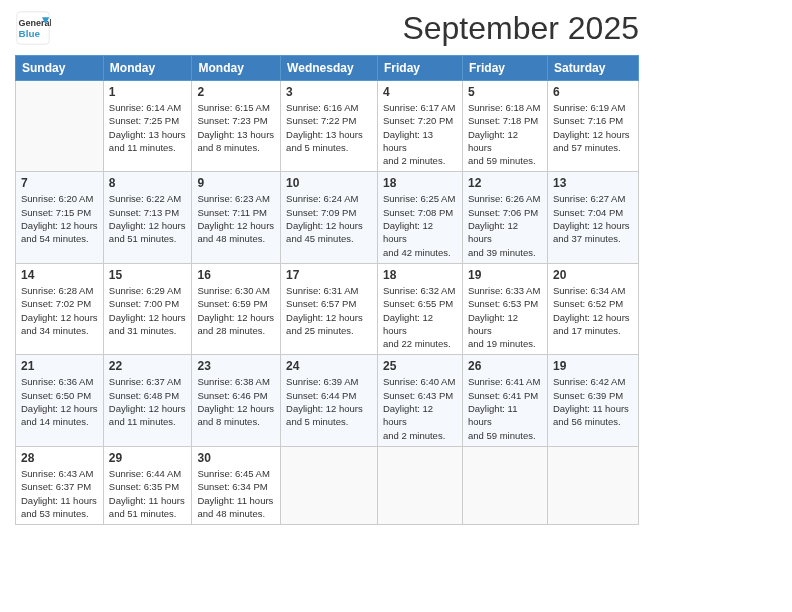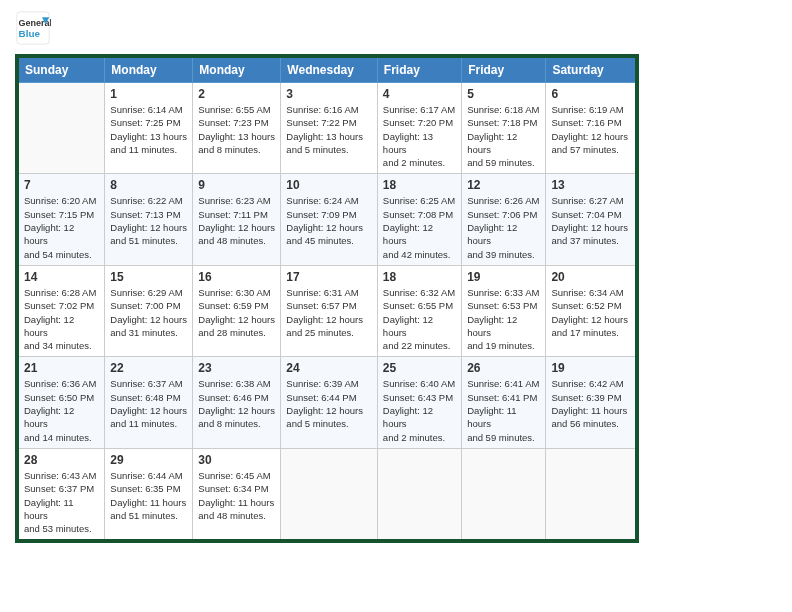--- a/index.html
+++ b/index.html
@@ -38,21 +38,21 @@
       font-weight: normal;
       color: #333;
     }
     .subtitle {
       font-size: 14px;
       color: #555;
     }
     .calendar {
       width: 100%;
       border-collapse: collapse;
-      border: 4px solid #14532d;
+      border: 1px solid #14532d;
     }
     .calendar th {
       background-color: #3d7ebf;
       color: #fff;
       font-size: 12px;
       font-weight: bold;
       padding: 5px 6px;
       text-align: left;
       border: 1px solid #5599cc;
     }
@@ -94,20 +94,21 @@
   <div class="header">
     <div class="logo">
       <svg class="logo-icon" viewBox="0 0 40 40">
         <rect x="2" y="2" width="36" height="36" rx="4" fill="#fff" stroke="#ccc" stroke-width="0.5"></rect>
         <text x="4" y="18" font-size="10" font-weight="bold" fill="#333" font-family="Arial">General</text>
         <text x="4" y="30" font-size="11" font-weight="bold" fill="#3399cc" font-family="Arial">Blue</text>
         <polygon points="30,8 38,8 34,16" fill="#3399cc"></polygon>
       </svg>
     </div>
     <div class="title-section">
+      <div class="main-title">September 2025</div>
     </div>
   </div>
 
   <table class="calendar">
     <thead>
       <tr>
       <th>Sunday</th>
           <th>Monday</th>
           <th>Monday</th>
           <th>Wednesday</th>
@@ -121,21 +122,21 @@
           <td class="empty-cell"></td>
           <td>
             <span class="day-number">1</span>
             <div class="day-info" style="white-space: pre-line;">Sunrise: 6:14 AM
 Sunset: 7:25 PM
 Daylight: 13 hours
 and 11 minutes.</div>
           </td>
           <td>
             <span class="day-number">2</span>
-            <div class="day-info" style="white-space: pre-line;">Sunrise: 6:55 AM
+            <div class="day-info" style="white-space: pre-line;">Sunrise: 6:15 AM
 Sunset: 7:23 PM
 Daylight: 13 hours
 and 8 minutes.</div>
           </td>
           <td>
             <span class="day-number">3</span>
             <div class="day-info" style="white-space: pre-line;">Sunrise: 6:16 AM
 Sunset: 7:22 PM
 Daylight: 13 hours
 and 5 minutes.</div>

